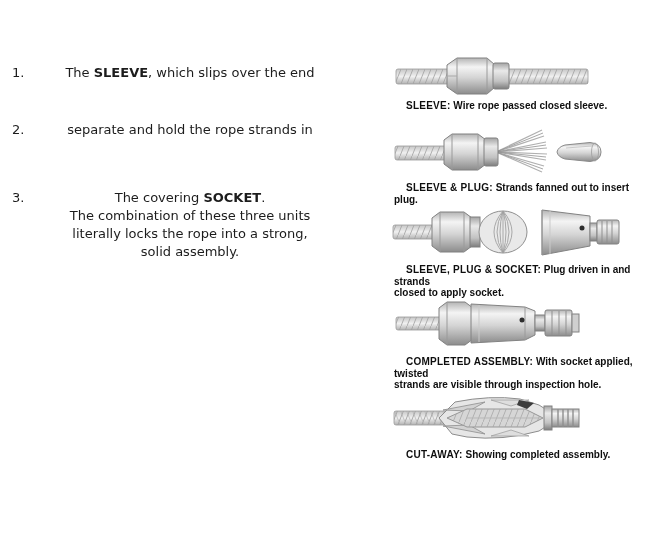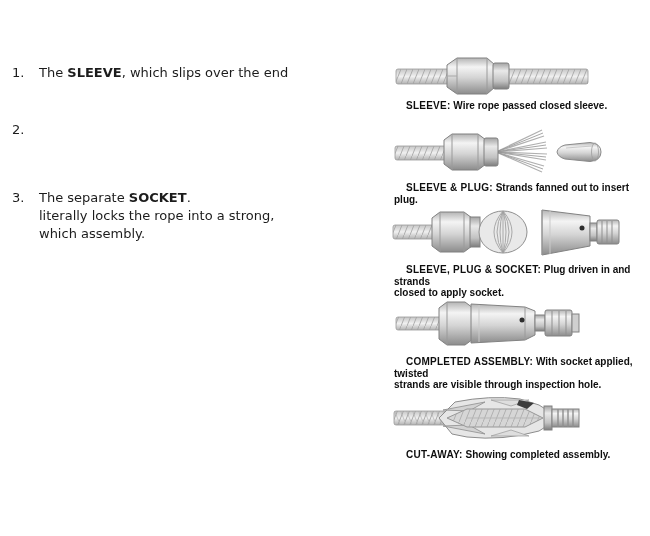--- a/index.html
+++ b/index.html
@@ -3,21 +3,21 @@
 <meta charset="utf-8">
 <style>
   html,body{margin:0;padding:0;background:#fff;}
   .canvas{
     position:relative;width:650px;height:536px;background:#ffffff;
     font-family:"DejaVu Sans",sans-serif;color:#1c1c1c;overflow:hidden;
   }
   
   .step{position:absolute;left:12px;display:flex;font-size:13px;line-height:18px;}
   .num{flex:0 0 20px;width:20px;margin-right:7px;}
-  .stepbody{width:302px;}
+  .stepbody{width:302px;text-align:center;}
   .stepbody b{font-weight:bold;}
   .line{white-space:nowrap;}
   
   .cap{
     position:absolute;left:394px;width:258px;
     font-family:"Liberation Sans",sans-serif;
     font-size:10px;line-height:11.5px;font-weight:bold;color:#0e0e0e;
   }
   .cap-label{letter-spacing:.25px;margin-left:12px;}
   .fig{position:absolute;}
@@ -61,30 +61,32 @@
     <div class="stepbody">
       <div class="line"><span>The </span><b>SLEEVE</b><span>, which slips over the end</span></div>
       <div class="line"></div>
       <div class="line"></div>
     </div>
   </div>
 
   <div class="step" style="top:121px">
     <span class="num">2.</span>
     <div class="stepbody">
+      <div class="line">separate and hold the rope strands in</div>
       <div class="line"></div>
     </div>
   </div>
 
   <div class="step" style="top:189px">
     <span class="num">3.</span>
     <div class="stepbody">
-      <div class="line"><span>The separate </span><b>SOCKET</b><span>.</span></div>
+      <div class="line"><span>The covering </span><b>SOCKET</b><span>.</span></div>
+      <div class="line">The combination of these three units</div>
       <div class="line">literally locks the rope into a strong,</div>
-      <div class="line">which assembly.</div>
+      <div class="line">solid assembly.</div>
     </div>
   </div>
 
   <svg class="fig" style="left:395px;top:54px" width="195" height="44" viewBox="0 0 195 44">
     <rect x="1" y="15" width="192" height="15" rx="2" fill="url(#gRope)" stroke="#9a9a9a" stroke-width="0.8"></rect>
     <rect x="1" y="15" width="192" height="15" fill="url(#pHatchA)" opacity="0.8"></rect>
     <polygon points="52,11 62,4 92,4 100,11 100,33 92,40 62,40 52,33" fill="url(#gMetal)" stroke="#808080"></polygon>
     <line x1="62" y1="4" x2="62" y2="40" stroke="#9a9a9a"></line>
     <line x1="92" y1="4" x2="92" y2="40" stroke="#9a9a9a"></line>
     <line x1="52" y1="22" x2="62" y2="22" stroke="#a8a8a8"></line>

